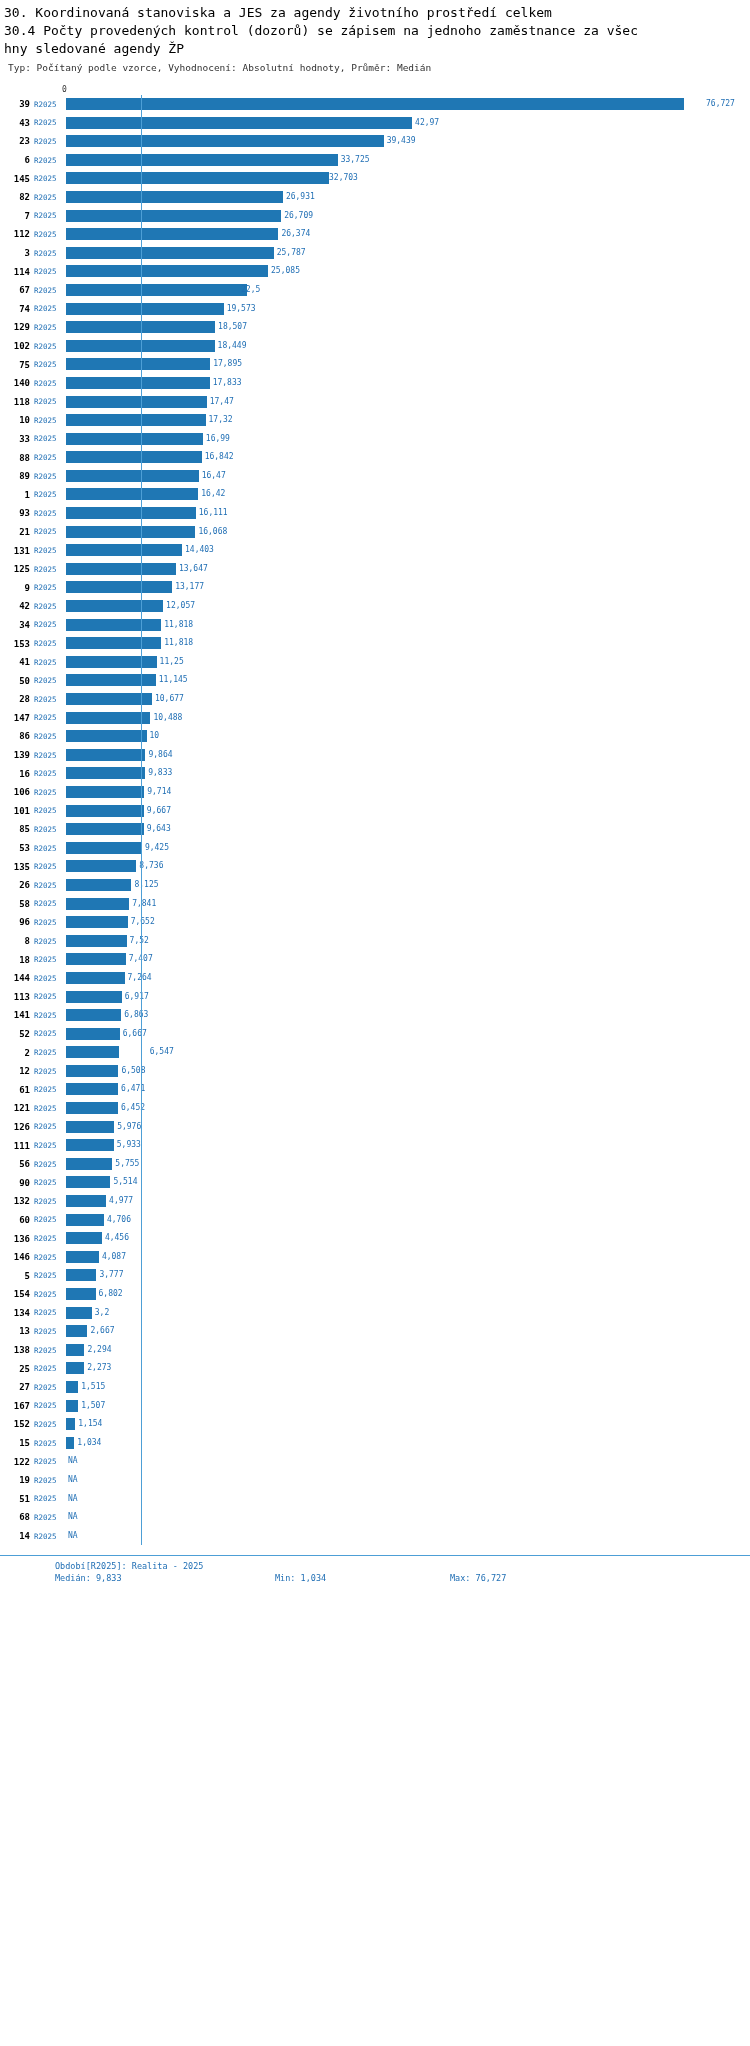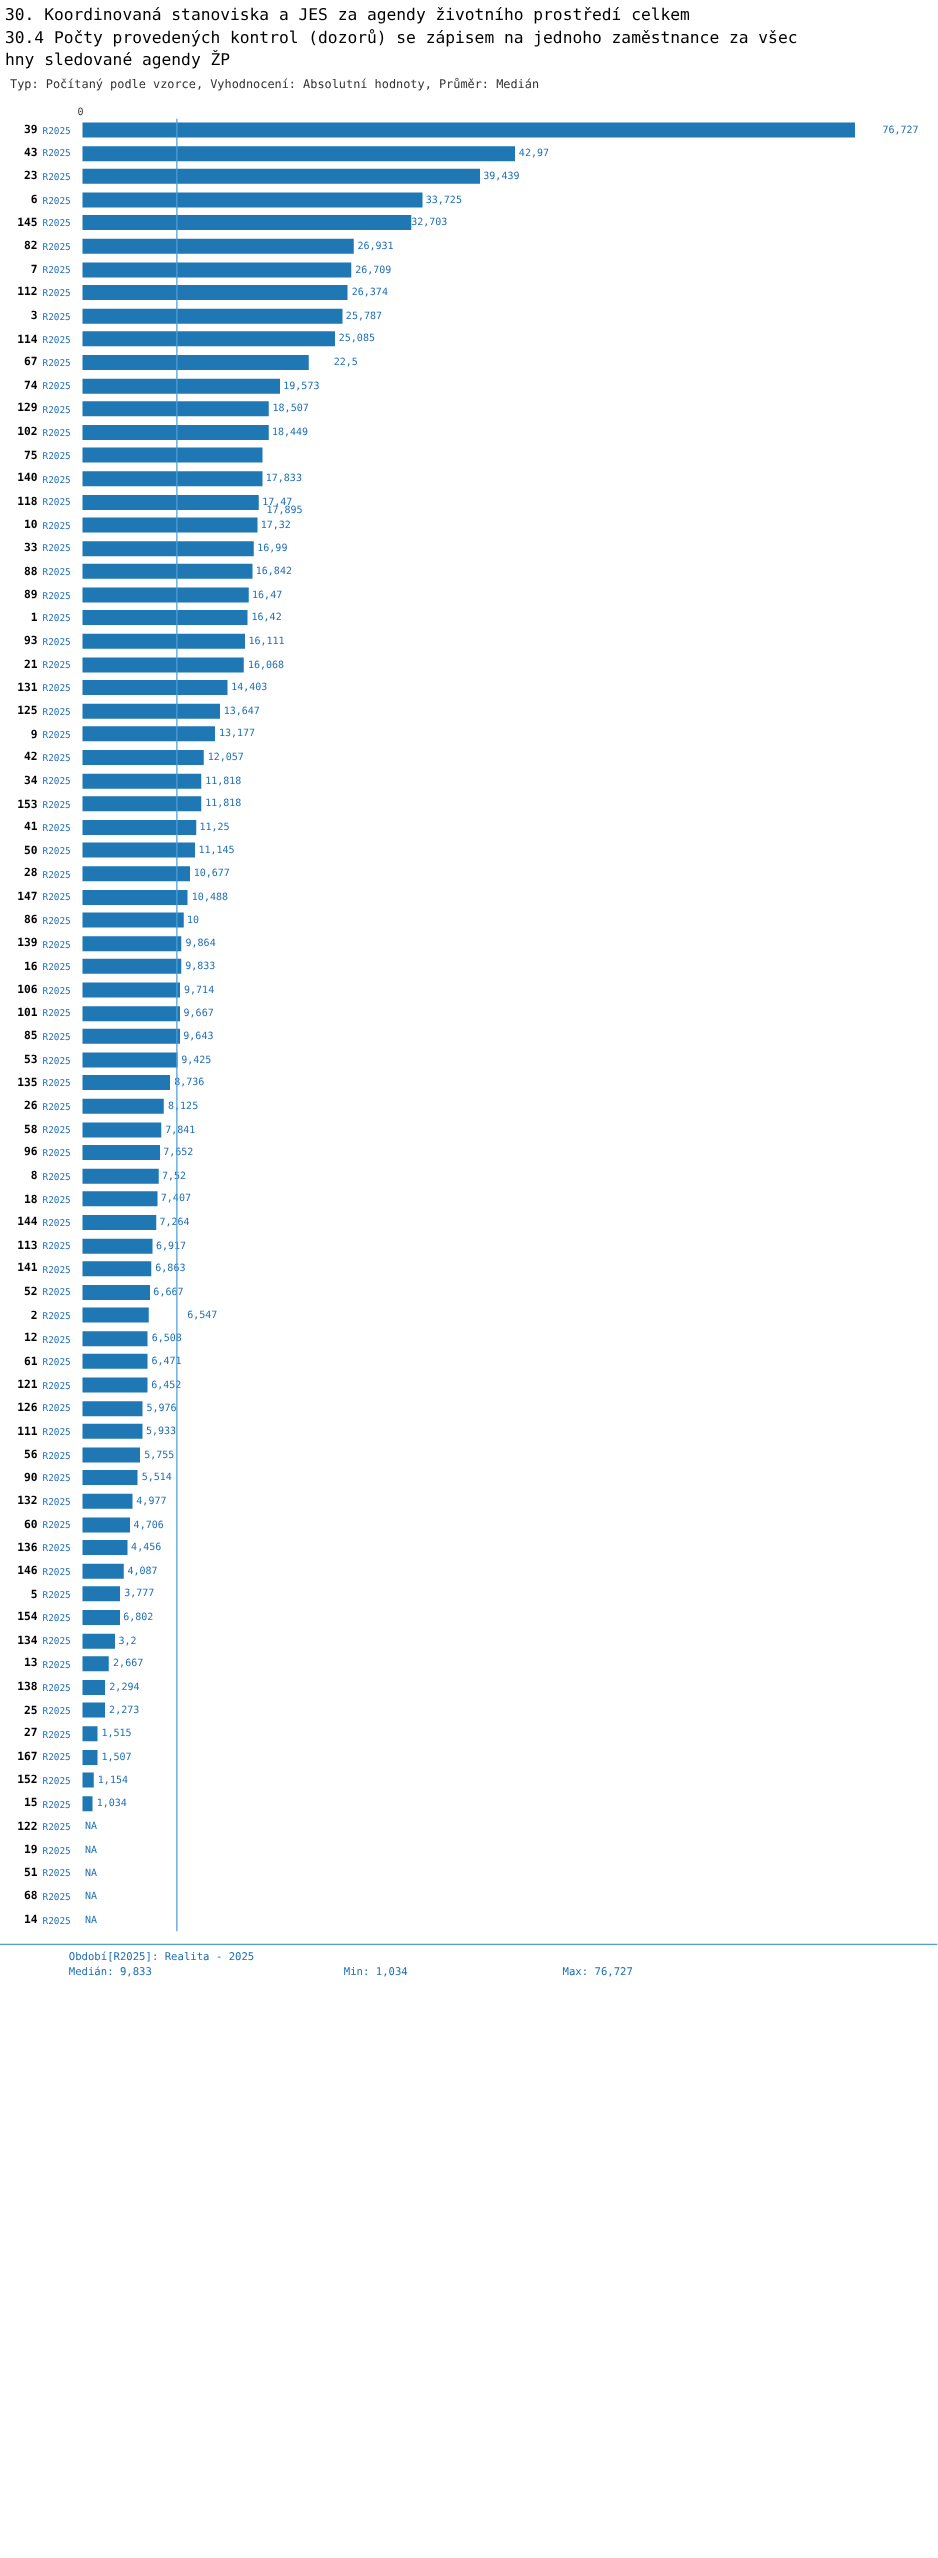--- a/index.html
+++ b/index.html
@@ -118,21 +118,21 @@
             <div class="barzone">
               <div class="bar" style="width: 202.048px; background: rgb(31, 119, 180);"></div>
               <span class="val" style="left: 205.048px; color: rgb(31, 110, 180);">25,085</span>
             </div>
           </div>
           <div class="row">
             <div class="rowlab">67</div>
             <div class="rowcat">R2025</div>
             <div class="barzone">
               <div class="bar" style="width: 181.227px; background: rgb(31, 119, 180);"></div>
-              <span class="val" style="left: 201px; color: rgb(31, 110, 180);">22,5</span>
+              <span class="val" style="left: 175px; color: rgb(31, 110, 180);">22,5</span>
             </div>
           </div>
           <div class="row">
             <div class="rowlab">74</div>
             <div class="rowcat">R2025</div>
             <div class="barzone">
               <div class="bar" style="width: 157.651px; background: rgb(31, 119, 180);"></div>
               <span class="val" style="left: 160.651px; color: rgb(31, 110, 180);">19,573</span>
             </div>
           </div>
@@ -150,21 +150,21 @@
             <div class="barzone">
               <div class="bar" style="width: 148.598px; background: rgb(31, 119, 180);"></div>
               <span class="val" style="left: 151.598px; color: rgb(31, 110, 180);">18,449</span>
             </div>
           </div>
           <div class="row">
             <div class="rowlab">75</div>
             <div class="rowcat">R2025</div>
             <div class="barzone">
               <div class="bar" style="width: 144.136px; background: rgb(31, 119, 180);"></div>
-              <span class="val" style="left: 147.136px; color: rgb(31, 110, 180); margin-top: 44px;">17,895</span>
+              <span class="val" style="left: 147.136px; color: rgb(31, 110, 180);">17,895</span>
             </div>
           </div>
           <div class="row">
             <div class="rowlab">140</div>
             <div class="rowcat">R2025</div>
             <div class="barzone">
               <div class="bar" style="width: 143.636px; background: rgb(31, 119, 180);"></div>
               <span class="val" style="left: 146.636px; color: rgb(31, 110, 180);">17,833</span>
             </div>
           </div>

